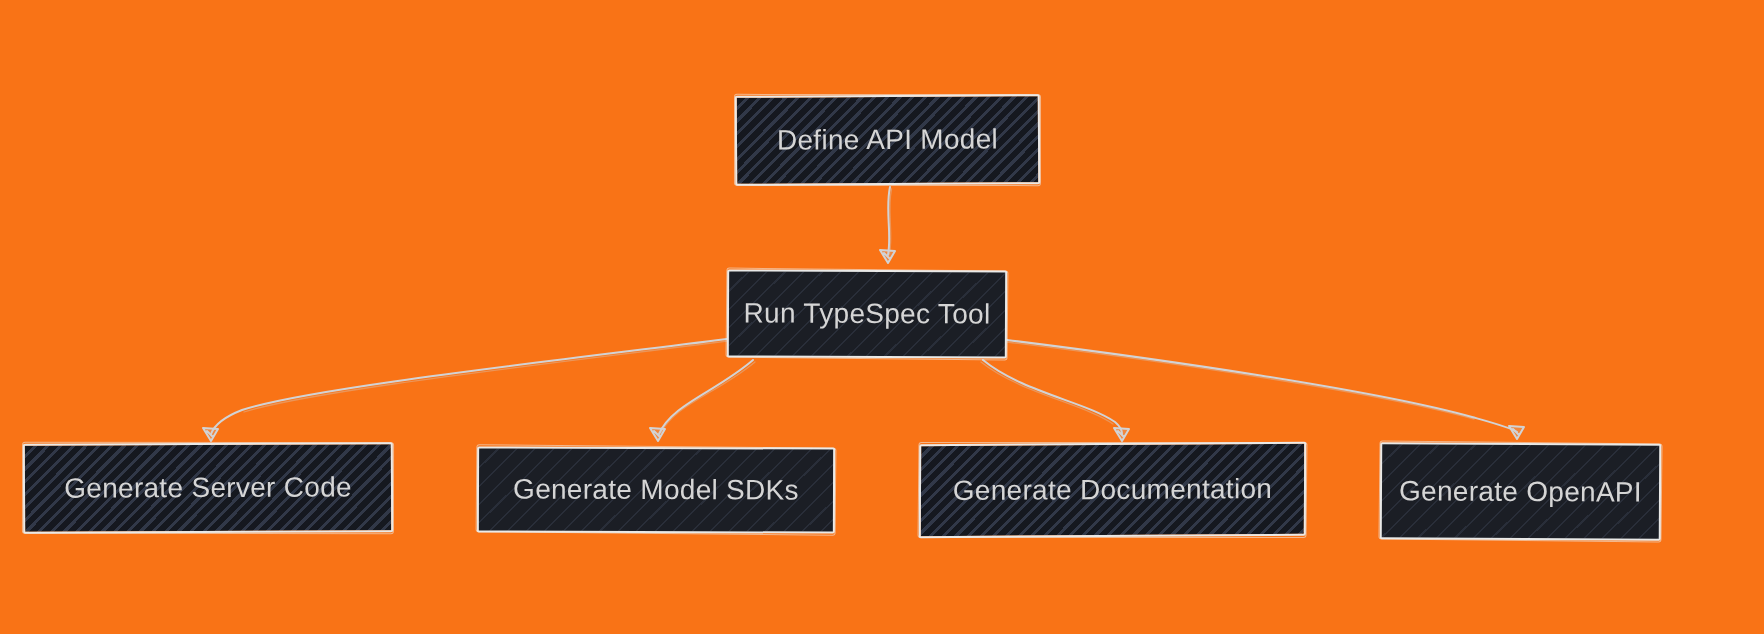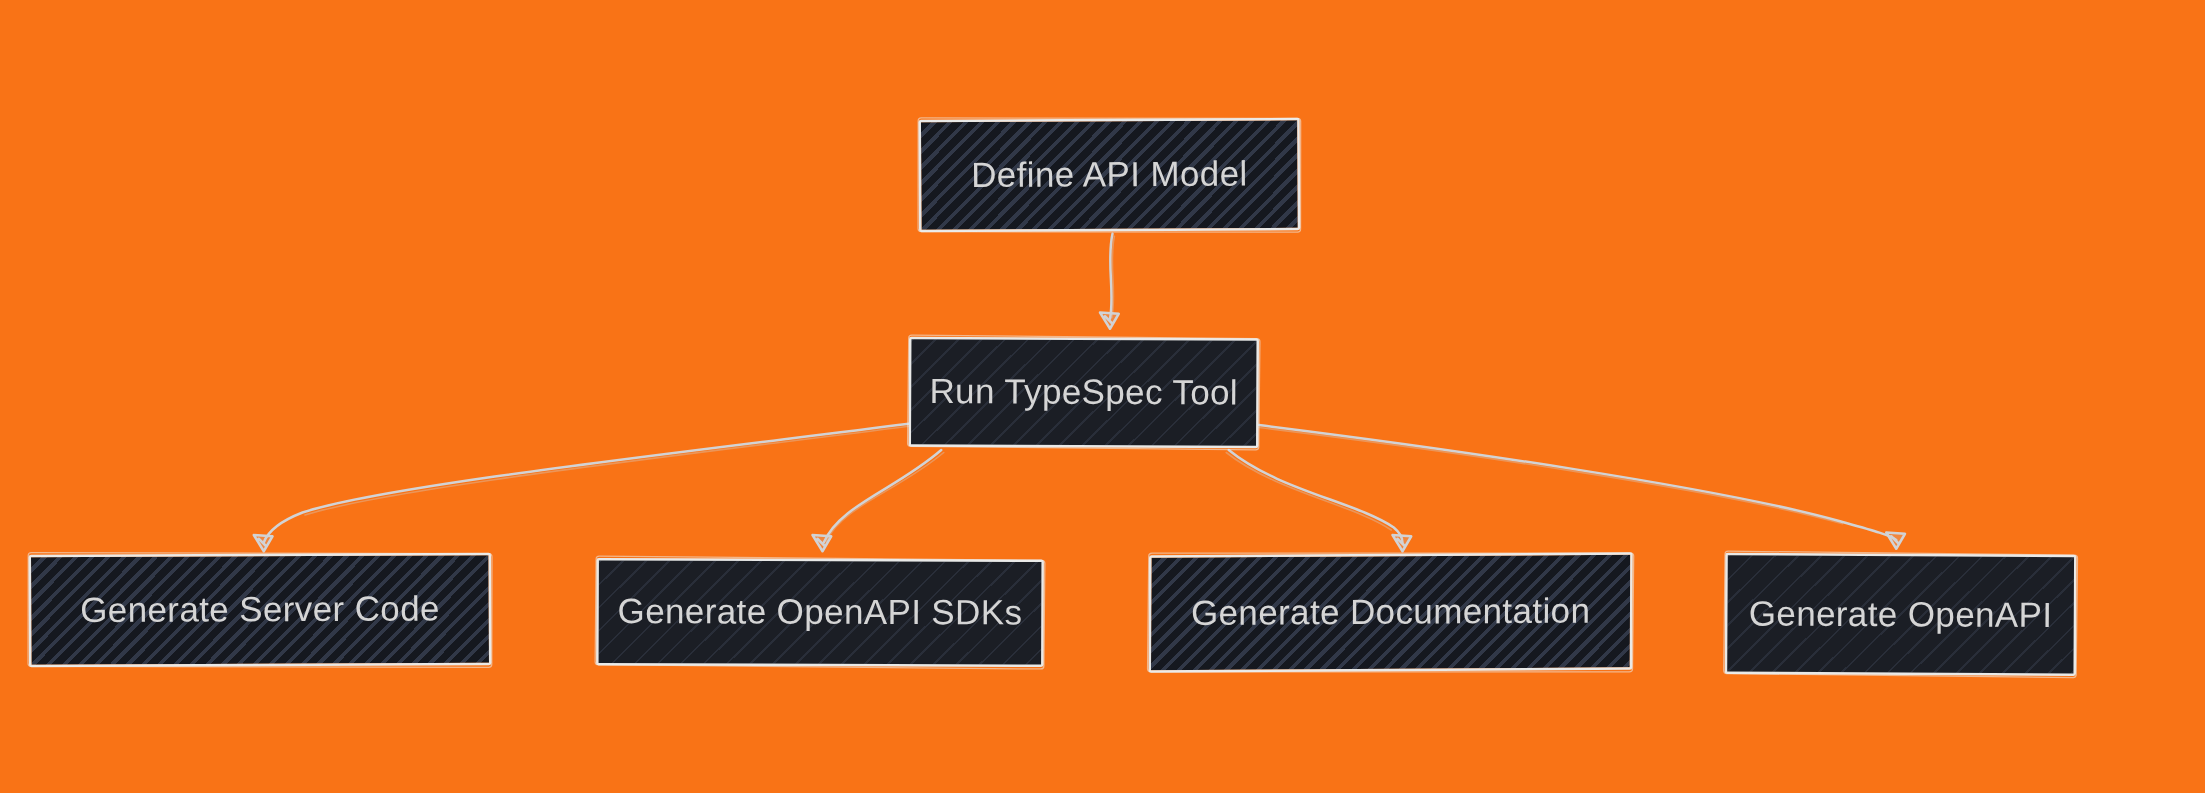--- a/index.html
+++ b/index.html
@@ -129,21 +129,21 @@
 
   <div class="node fill-solid n-run">
     <span class="node-label">Run TypeSpec Tool</span>
   </div>
 
   <div class="node fill-hatch n-server">
     <span class="node-label">Generate Server Code</span>
   </div>
 
   <div class="node fill-solid n-sdks">
-    <span class="node-label">Generate OpenAPI SDKs</span>
+    <span class="node-label">Generate Model SDKs</span>
   </div>
 
   <div class="node fill-hatch n-docs">
     <span class="node-label">Generate Documentation</span>
   </div>
 
   <div class="node fill-solid n-openapi">
     <span class="node-label">Generate OpenAPI</span>
   </div>
 

